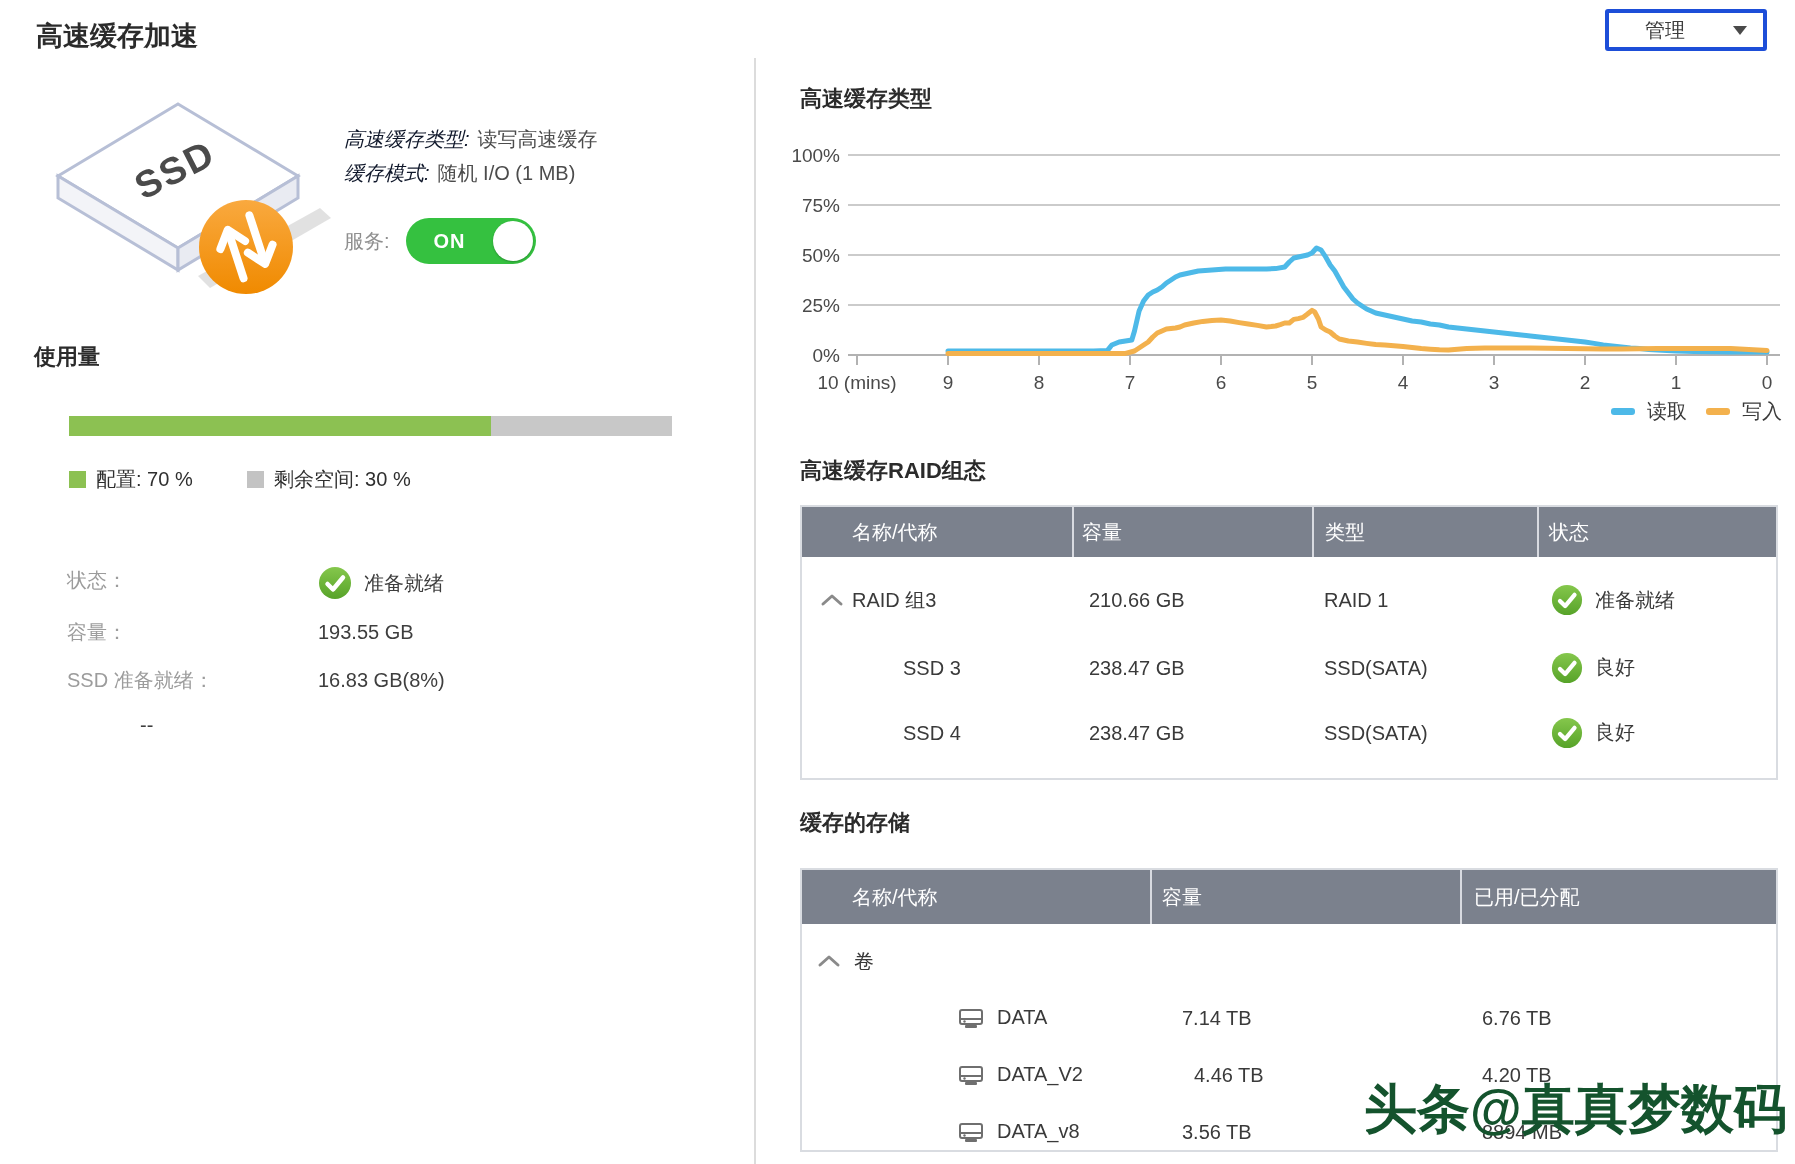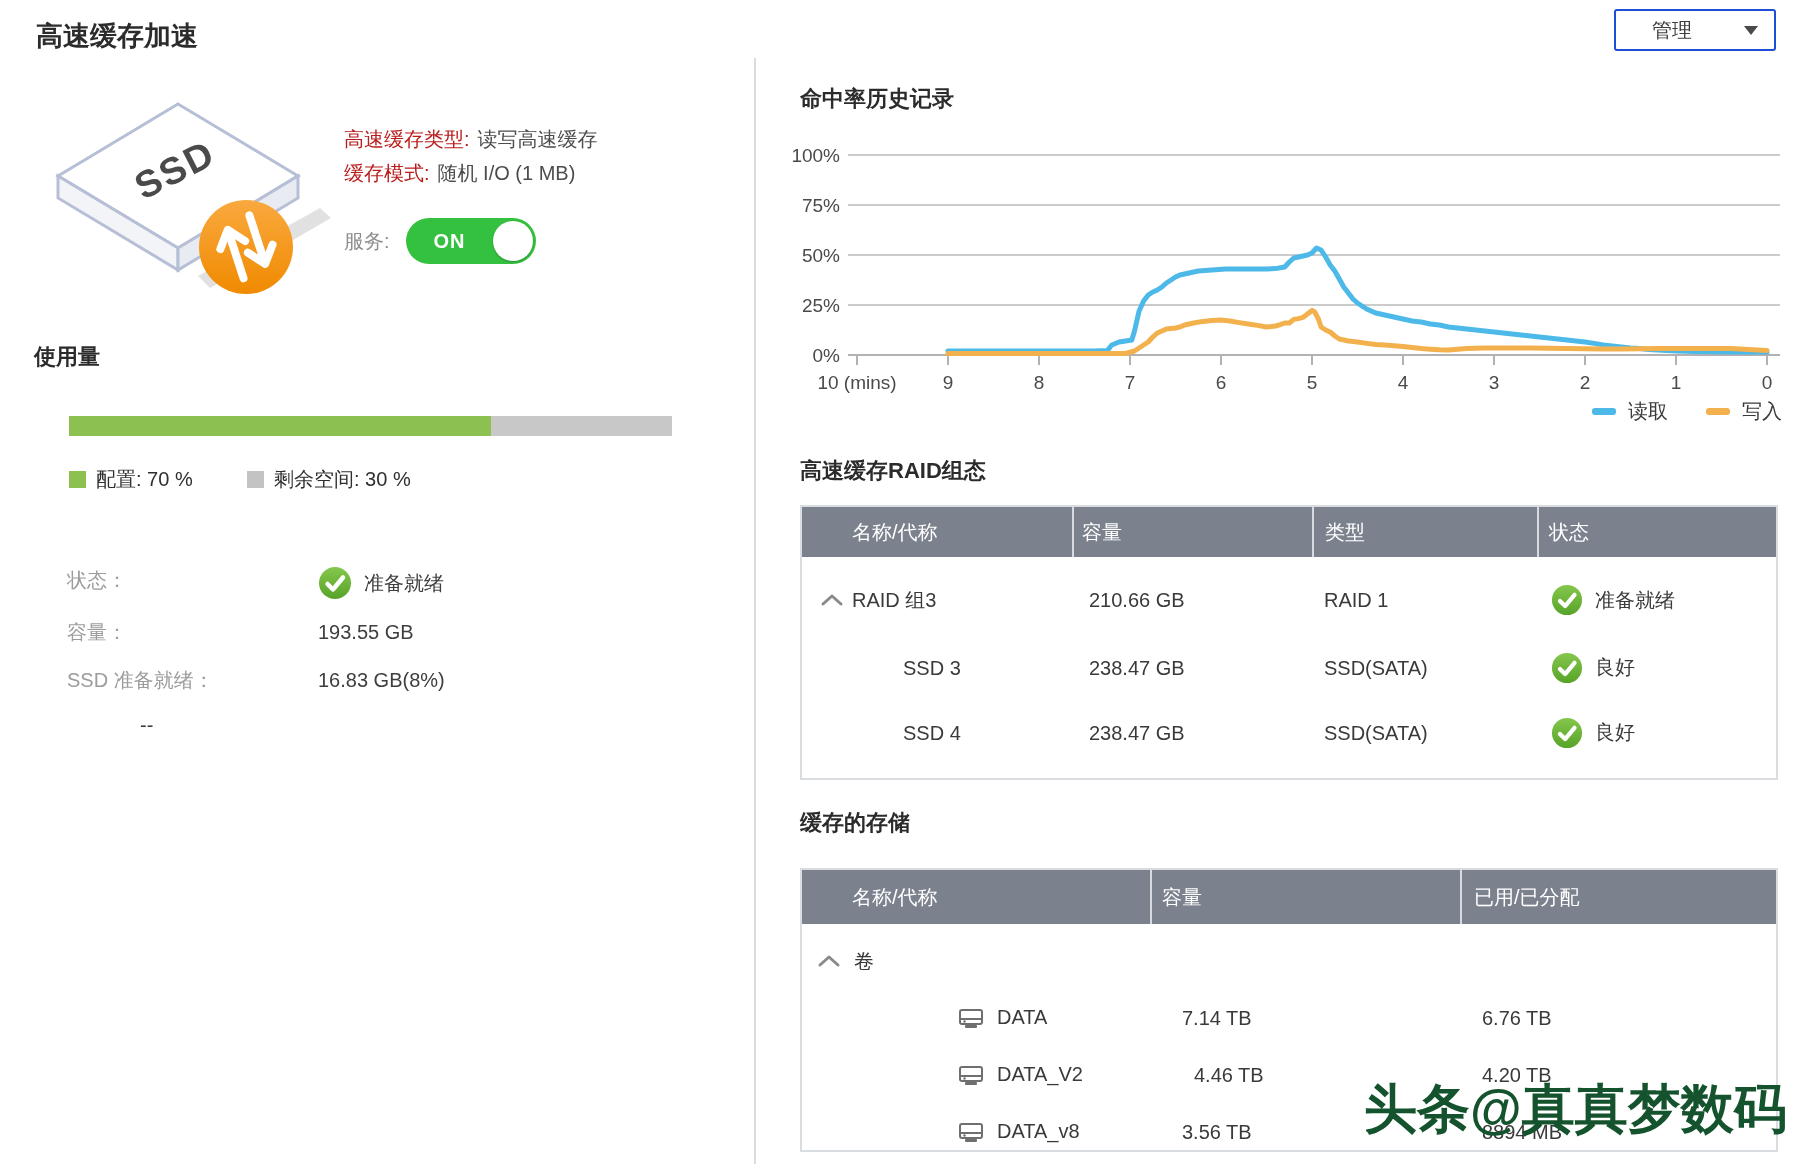--- a/index.html
+++ b/index.html
@@ -1,51 +1,51 @@
 <!DOCTYPE html>
 <html><head>
 <meta charset="utf-8">
 <style>
   html,body{margin:0;padding:0;background:#fff;}
   body{font-family:"Liberation Sans","DejaVu Sans",sans-serif;color:#3a3a3a;}
   .screen{position:relative;width:1795px;height:1164px;background:#fff;overflow:hidden;}
 
   .page-title{position:absolute;left:36px;top:18px;font-size:27px;font-weight:bold;color:#2b2b2b;}
 
-  .manage-btn{position:absolute;left:1605px;top:9px;width:162px;height:42px;border:2px solid #1d4ed8;
+  .manage-btn{position:absolute;left:1605px;top:9px;width:162px;height:42px;border:4px solid #1d4ed8;
     border-radius:3px;background:#fff;display:flex;align-items:center;justify-content:space-between;
-    padding:0 16px 0 36px;box-sizing:border-box;font-size:20px;color:#3d3d3d;cursor:pointer;margin-left:9px;}
+    padding:0 16px 0 36px;box-sizing:border-box;font-size:20px;color:#3d3d3d;cursor:pointer;}
   .caret{width:0;height:0;border-left:7px solid transparent;border-right:7px solid transparent;border-top:9px solid #4a4a4a;}
 
   .vdivider{position:absolute;left:754px;top:58px;width:2px;height:1106px;background:#dcdcdc;}
 
   .ssd-art{position:absolute;left:28px;top:90px;}
 
   .info-line{position:absolute;left:344px;font-size:20px;white-space:nowrap;}
-  .info-label{color:#b91c1c;}
+  .info-label{color:#0f172a;font-style:italic;}
   .info-value{color:#4c4c4c;margin-left:8px;}
   .service-row{position:absolute;left:344px;top:218px;display:flex;align-items:center;gap:16px;font-size:20px;color:#8f8f8f;}
   .toggle{position:relative;width:130px;height:46px;border-radius:23px;background:#35c140;cursor:pointer;}
   .toggle .on-label{position:absolute;left:28px;top:50%;transform:translateY(-50%);color:#fff;font-size:20px;font-weight:bold;letter-spacing:1px;}
   .toggle .knob{position:absolute;right:3px;top:3px;width:40px;height:40px;border-radius:50%;background:#fff;box-shadow:0 1px 2px rgba(0,0,0,.25);}
 
   .usage-title{position:absolute;left:34px;top:342px;font-size:22px;font-weight:bold;color:#2b2b2b;}
   .usage-bar{position:absolute;left:69px;top:416px;width:603px;height:20px;background:#c8c8c8;}
   .usage-bar .fill{height:100%;}
   .legend-item{position:absolute;top:466px;display:flex;align-items:center;gap:10px;font-size:20px;color:#2f2f2f;white-space:nowrap;}
   .legend-sq{width:17px;height:17px;display:inline-block;}
 
   .details{position:absolute;left:67px;top:556px;width:620px;}
   .detail-row{position:absolute;left:0;display:flex;}
   .detail-label{width:178px;font-size:20px;color:#9c9c9c;line-height:28px;}
   .detail-value{margin-left:73px;font-size:20px;color:#3e3e3e;display:flex;align-items:center;gap:12px;}
 
   .chart-title{position:absolute;left:800px;top:84px;font-size:22px;font-weight:bold;color:#2b2b2b;}
   .chart-svg{position:absolute;left:770px;top:137px;}
-  .chart-legend{position:absolute;top:398px;left:1420px;width:362px;display:flex;justify-content:flex-end;gap:38px;align-items:flex-end;}
+  .chart-legend{position:absolute;top:398px;left:1420px;width:362px;display:flex;justify-content:flex-end;gap:19px;align-items:flex-end;}
   .chart-legend .li{display:flex;align-items:center;gap:12px;font-size:20px;color:#3a3a3a;}
   .chart-legend .dash{width:24px;height:7px;border-radius:3px;display:inline-block;}
 
   .section-title{position:absolute;left:800px;font-size:22px;font-weight:bold;color:#2b2b2b;}
 
   .tbl{position:absolute;left:800px;width:978px;border:2px solid #d9dce1;box-sizing:border-box;background:#fff;overflow:hidden;}
   .tbl-header{position:relative;background:#7b818d;color:#fff;font-size:20px;}
   .hdr-cell{position:absolute;top:50%;transform:translateY(-50%);white-space:nowrap;}
   .hdr-divider{position:absolute;top:0;bottom:0;width:2px;background:#e9eaee;opacity:.85;}
   .tbl-row{position:relative;}
@@ -149,21 +149,21 @@
           <span>16.83 GB(8%)</span>
         </span>
       </div>
       <div class="detail-row" style="top: 158px;">
         <span class="detail-value">
           <span>--</span>
         </span>
       </div>
     </div>
 
-  <div class="chart-title">命中率历史记录</div>
+  <div class="chart-title">高速缓存类型</div>
   <svg class="chart-svg" id="chart" width="1025" height="300" viewBox="0 0 1025 300">
       <line x1="78" y1="18" x2="1010" y2="18" stroke="#cbcbcb" stroke-width="2"></line>
       <text x="70" y="25" text-anchor="end" font-size="19" fill="#4a4a4a">100%</text>
       <line x1="78" y1="68" x2="1010" y2="68" stroke="#cbcbcb" stroke-width="2"></line>
       <text x="70" y="75" text-anchor="end" font-size="19" fill="#4a4a4a">75%</text>
       <line x1="78" y1="118" x2="1010" y2="118" stroke="#cbcbcb" stroke-width="2"></line>
       <text x="70" y="125" text-anchor="end" font-size="19" fill="#4a4a4a">50%</text>
       <line x1="78" y1="168" x2="1010" y2="168" stroke="#cbcbcb" stroke-width="2"></line>
       <text x="70" y="175" text-anchor="end" font-size="19" fill="#4a4a4a">25%</text>
       <line x1="78" y1="218" x2="1010" y2="218" stroke="#b2b2b2" stroke-width="2"></line>

